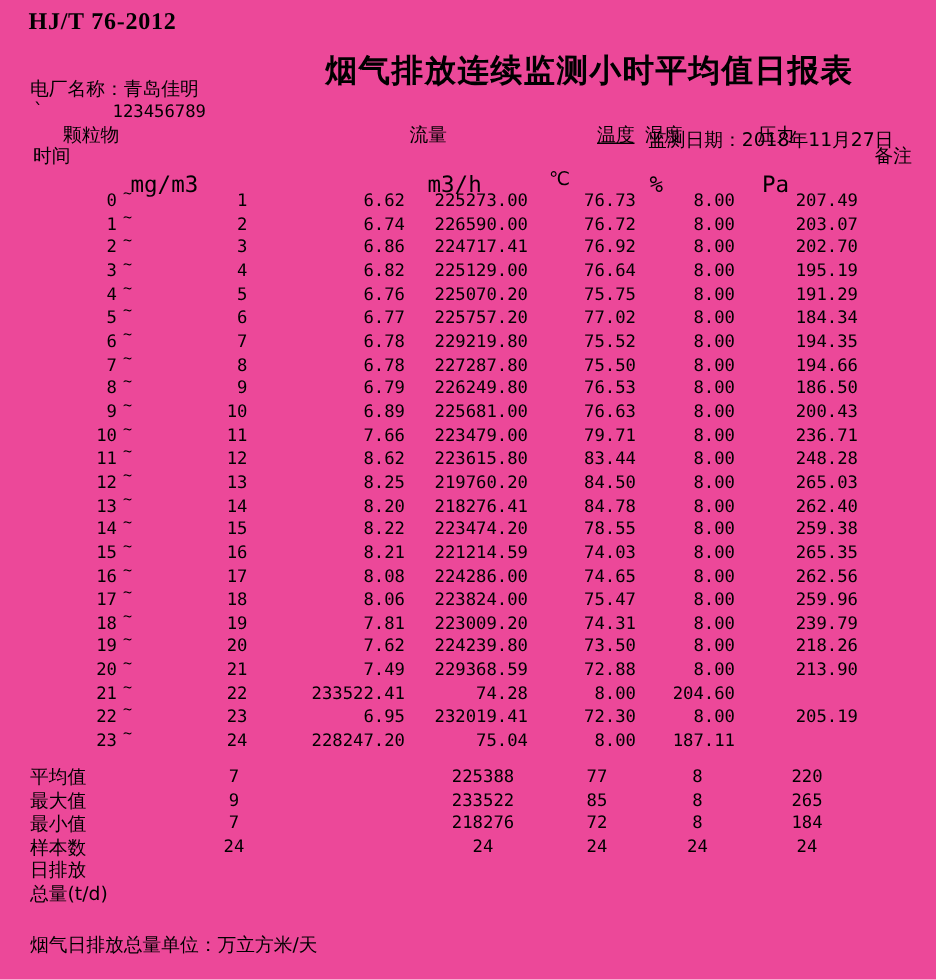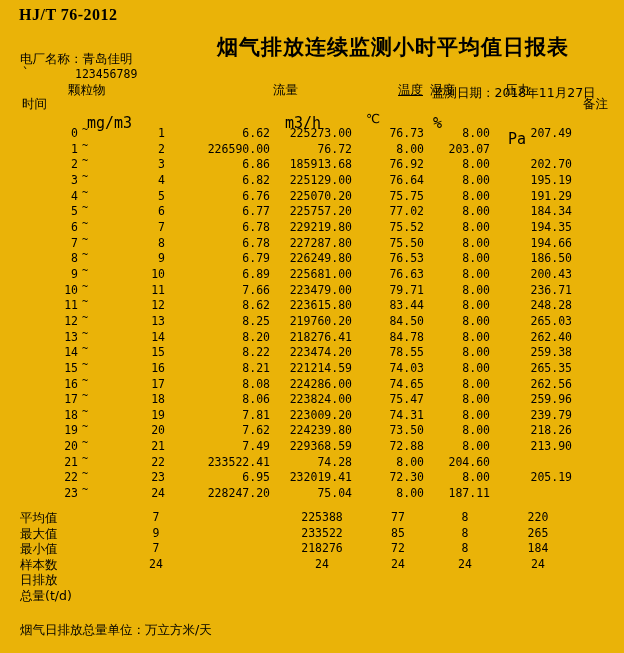--- a/index.html
+++ b/index.html
@@ -1,50 +1,50 @@
 <!DOCTYPE html>
 <html><head>
 <meta charset="utf-8">
 <style>
   html,body{margin:0;padding:0;background:#fff;}
   .page{
     position:relative;
     width:624px;height:653px;
-    background:#eab308;color:#000000;
+    background:#ec4899;color:#000000;
     font-family:"DejaVu Sans",sans-serif;
     overflow:hidden;
   }
   .abs{position:absolute;white-space:nowrap;}
   .standard{
     left:19px;top:6px;
     font-family:"Liberation Serif",serif;
     font-weight:bold;font-size:16px;letter-spacing:.5px;
   }
   .title{
     left:217px;top:21px;
     font-size:21px;font-weight:bold;letter-spacing:1px;margin-top:12px;
   }
   .cjk12{font-size:12.5px;line-height:14px;}
   .plant{left:20px;top:52px;}
   .stray{left:22px;top:66px;font-family:"DejaVu Sans Mono",monospace;font-size:12px;}
   .code{left:75px;top:67px;font-family:"DejaVu Sans Mono",monospace;font-size:11.5px;}
   .date{left:432px;top:65px;margin-top:21px;}
-  .h-particulate{left:42px;top:83px;margin-left:26px;}
+  .h-particulate{left:42px;top:83px;}
   .h-flow{left:273px;top:83px;}
   .h-temperature{left:398px;top:83px;text-decoration:underline;}
   .h-humidity{left:430px;top:83px;}
   .h-pressure{left:505px;top:83px;}
   .h-time{left:22px;top:97px;}
   .h-remark{left:583px;top:97px;}
   .mono{font-family:"DejaVu Sans Mono",monospace;font-size:15px;}
   .u-particulate{left:87px;top:114px;}
   .u-flow{left:285px;top:114px;}
   .u-temperature{left:366px;top:111px;font-size:12.5px;}
   .u-humidity{left:433px;top:114px;}
-  .u-pressure{left:508px;top:114px;margin-top:16px;}
+  .u-pressure{left:508px;top:114px;}
 
   .data-rows{position:absolute;left:0;top:126px;width:624px;}
   .data-row{
     display:grid;
     grid-template-columns:78px 14px 73px 105px 82px 72px 66px 82px;
     height:15.66px;line-height:15.66px;
     font-family:"DejaVu Sans Mono",monospace;font-size:11.5px;
   }
   .data-row span{text-align:right;}
   .data-row .tilde{
@@ -99,31 +99,32 @@
     <span>6.62</span>
     <span>225273.00</span>
     <span>76.73</span>
     <span>8.00</span>
     <span>207.49</span>
   </div>
       <div class="data-row">
     <span>1</span>
     <span class="tilde">~</span>
     <span>2</span>
+    <span>6.74</span>
     <span>226590.00</span>
     <span>76.72</span>
     <span>8.00</span>
     <span>203.07</span>
   </div>
       <div class="data-row">
     <span>2</span>
     <span class="tilde">~</span>
     <span>3</span>
     <span>6.86</span>
-    <span>185913.68</span>
+    <span>224717.41</span>
     <span>76.92</span>
     <span>8.00</span>
     <span>202.70</span>
   </div>
       <div class="data-row">
     <span>3</span>
     <span class="tilde">~</span>
     <span>4</span>
     <span>6.82</span>
     <span>225129.00</span>

